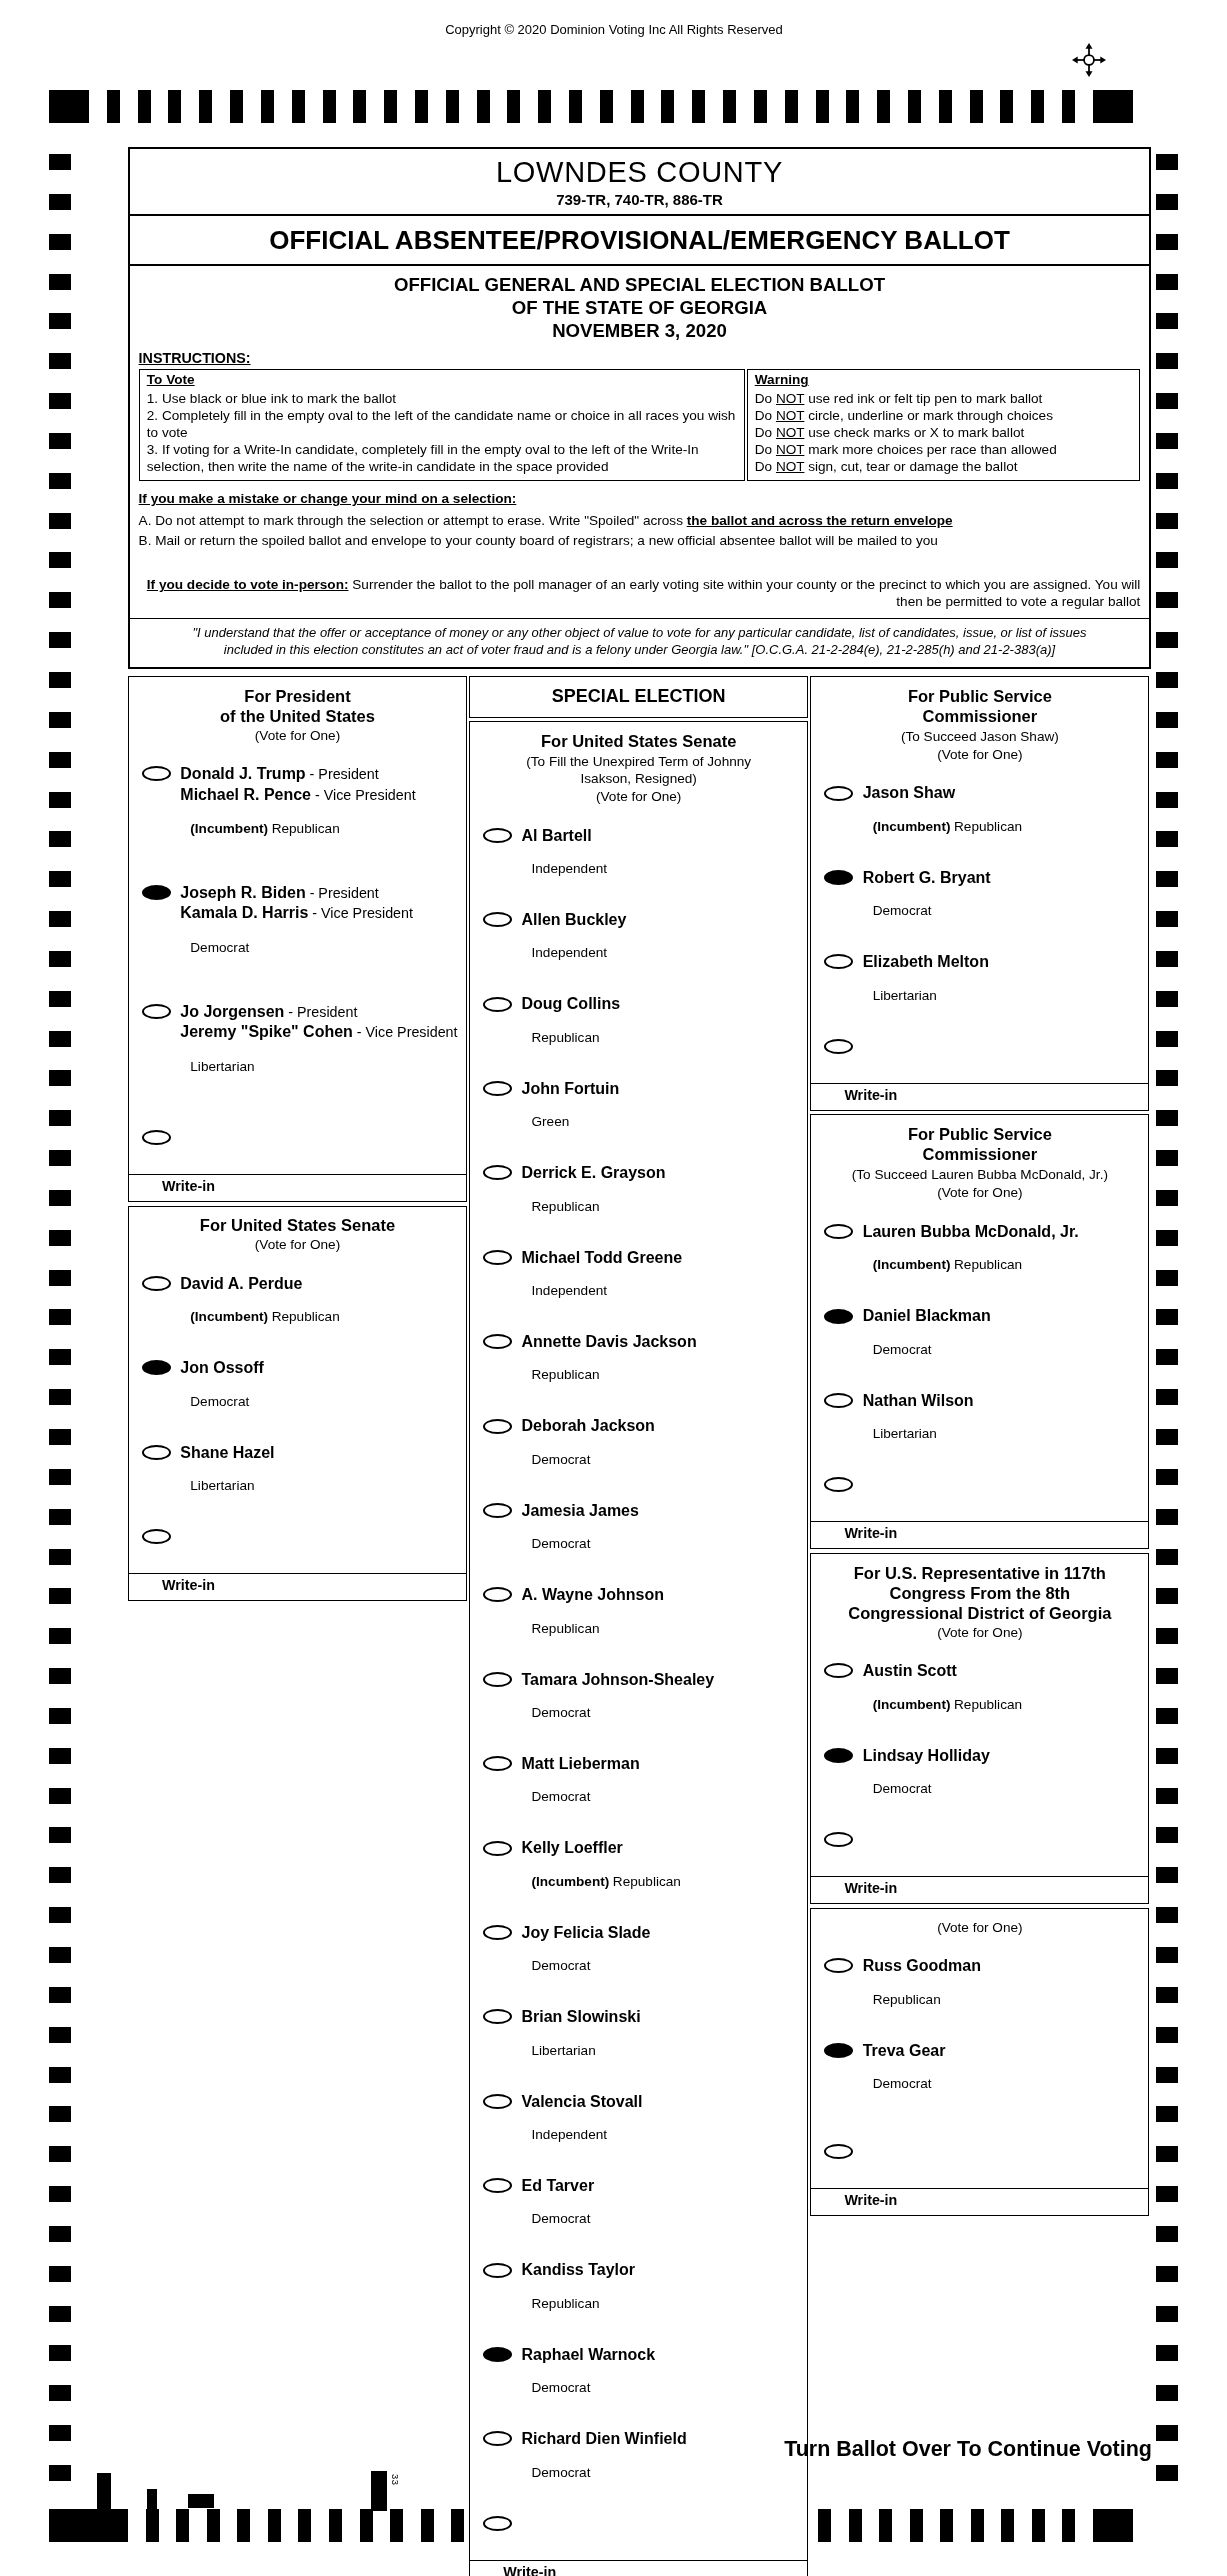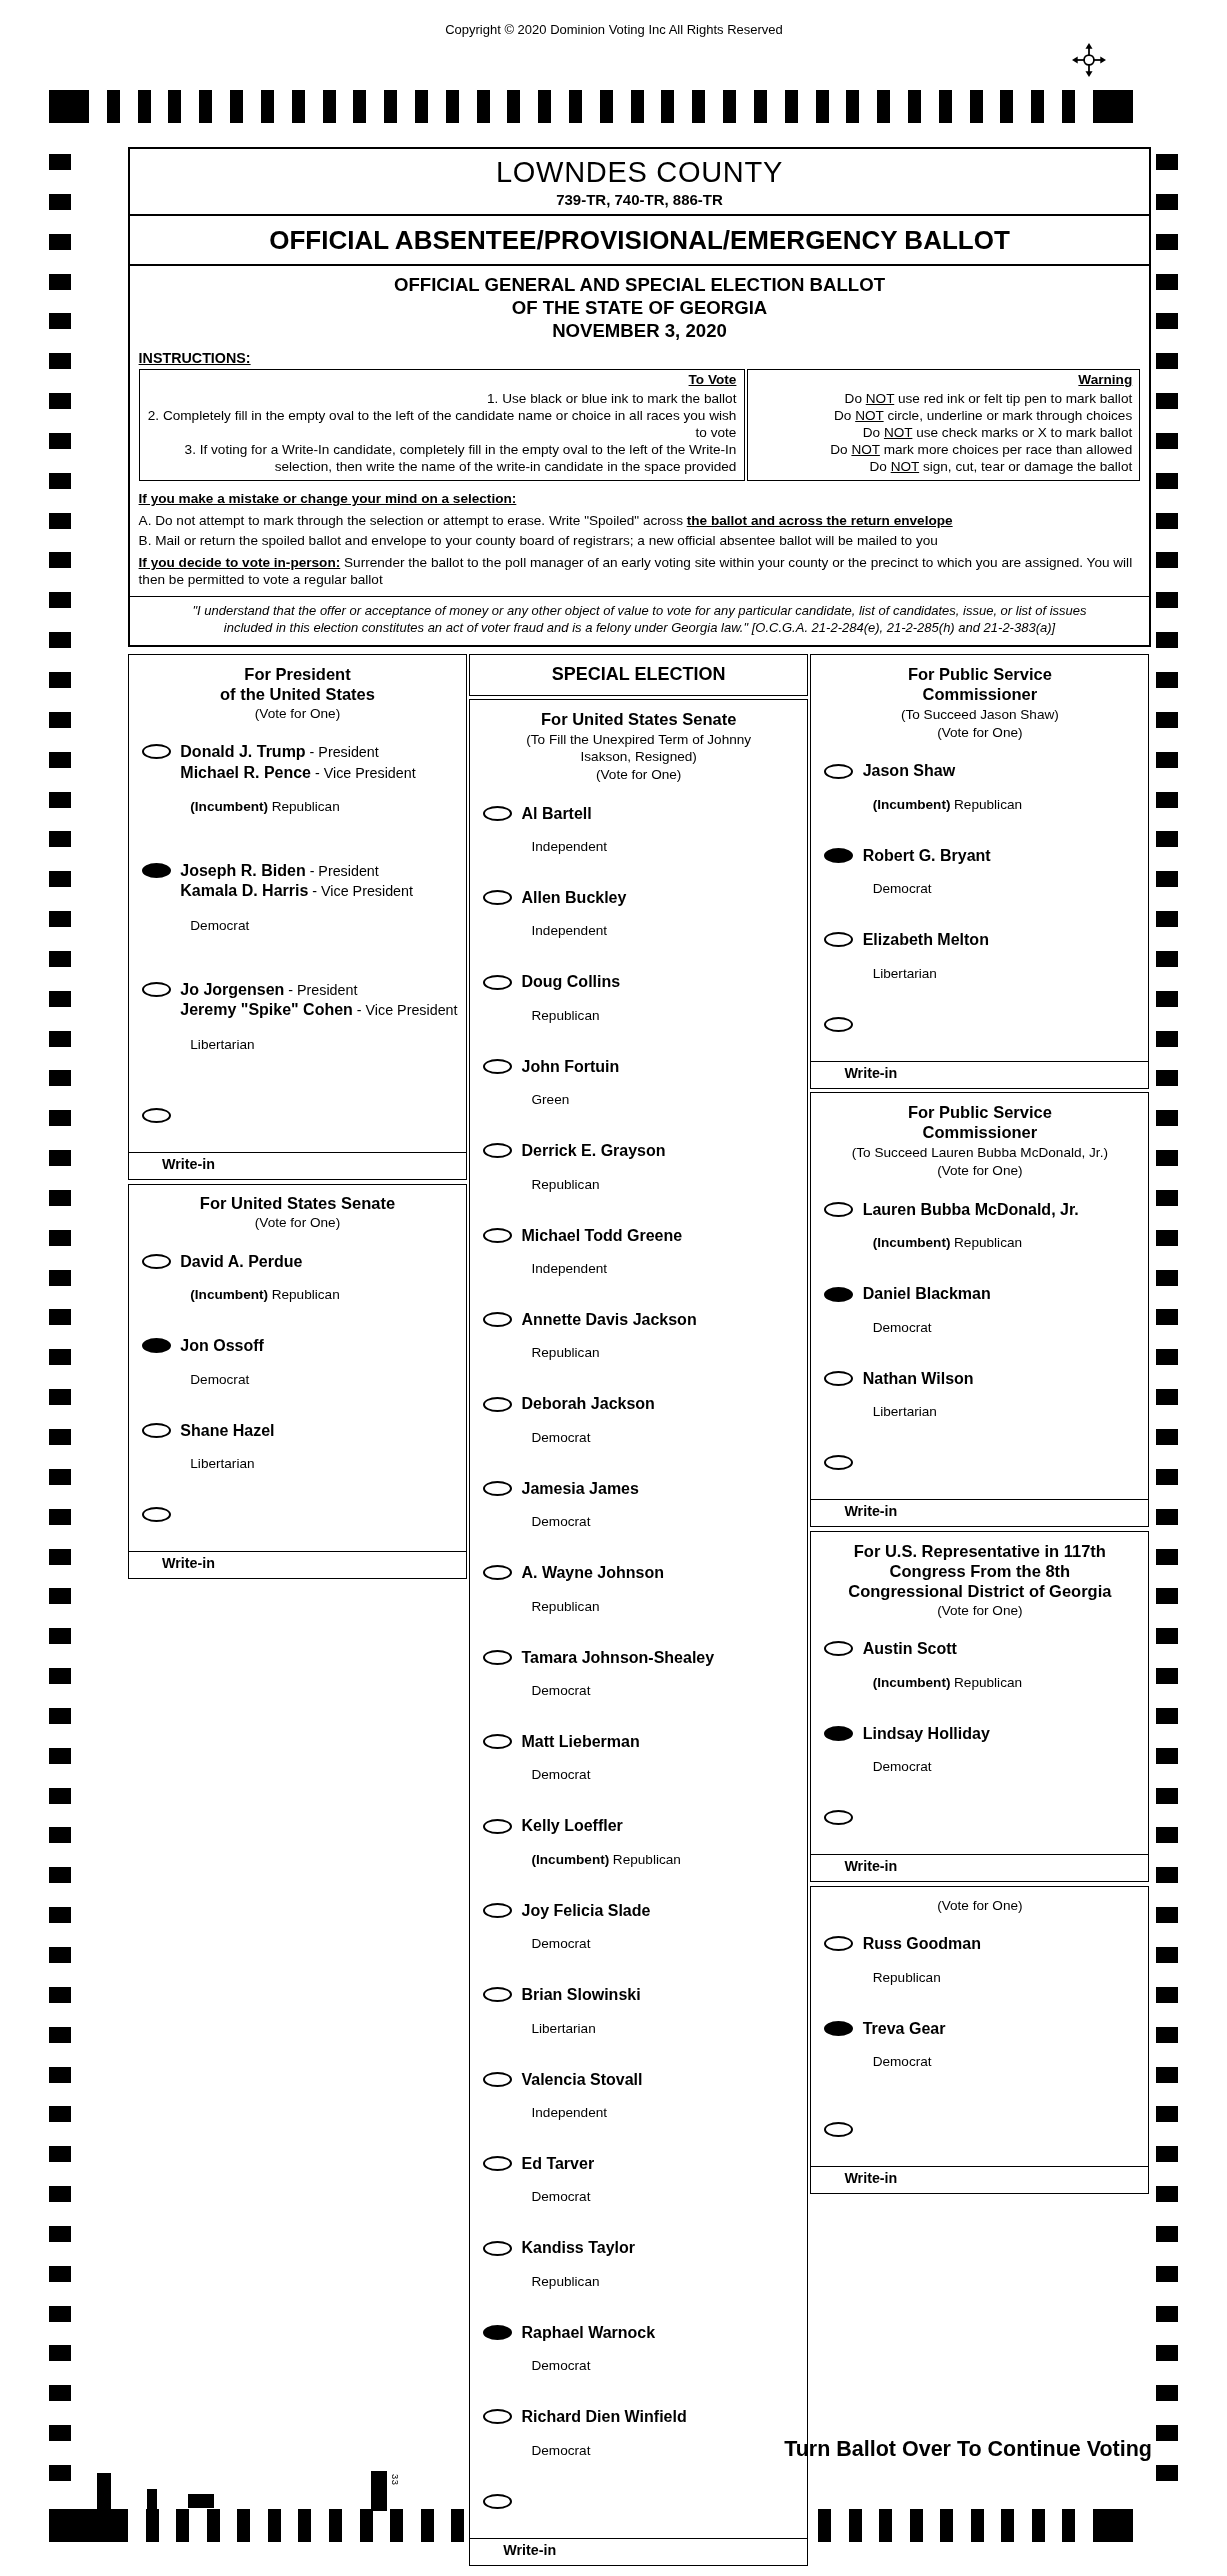--- a/index.html
+++ b/index.html
@@ -24,32 +24,32 @@
   
   .content { position:absolute; left:128px; top:147px; width:1023px; }
   .county-box { border:2.2px solid #000; text-align:center; padding:7.2px 0 5.7px; }
   .county-name { font-size:29px; font-weight:normal; letter-spacing:0.7px; }
   .precincts { font-size:15px; font-weight:bold; margin-top:2.2px; }
   .type-box { border:2.2px solid #000; border-top:none; text-align:center; padding:8.6px 0; }
   .type-text { font-size:26px; font-weight:bold; }
   .info-box { border:2.2px solid #000; border-top:none; padding:7.2px 8.6px 0; }
   .etitle, .edate { text-align:center; font-size:18.6px; font-weight:bold; line-height:23px; }
   .instr-label { font-size:14.3px; font-weight:bold; text-decoration:underline; margin:7.2px 0 2.9px; }
-  .instr-boxes { display:flex; gap:2px; align-items:stretch;text-align:right; }
+  .instr-boxes { display:flex; gap:2px; align-items:stretch; }
   .tovote-box { width:606px; border:1.4px solid #000; padding:2.9px 7.2px 5.7px; }
   .warning-box { flex:1; border:1.4px solid #000; padding:2.9px 7.2px 5.7px; }
   .box-title { font-size:13.6px; font-weight:bold; text-decoration:underline; margin-bottom:2.2px; }
   .instr-item { font-size:13.6px; line-height:17px; }
   .u { text-decoration:underline; }
   .u-bold { font-weight:bold; text-decoration:underline; }
   .emph { font-weight:bold; text-decoration:underline; }
   .mistake { margin-top:10px; }
   .mistake-heading { font-size:13.6px; font-weight:bold; text-decoration:underline; margin-bottom:5.7px; }
   .mistake .instr-item { margin-bottom:2.9px; }
-  .inperson { margin-top:5px; margin-bottom:13px; }
+  .inperson { margin-top:27px; margin-bottom:13px;text-align:right; }
   .felony { border-top:1.4px solid #000; margin:8.6px -8.6px 0; padding:5.7px 43px 8.6px; font-style:italic; font-size:13px; line-height:16.5px; text-align:center; }
   
   .contest-grid { display:flex; gap:2.2px; margin-top:7.2px; align-items:flex-start; }
   .ballot-col { width:339px; display:flex; flex-direction:column; gap:3.6px; }
   .special-box { border:1.4px solid #000; text-align:center; font-size:18px; font-weight:bold; padding:9.3px 0; }
   .contest-box { border:1.4px solid #000; display:flex; flex-direction:column; background:#fff; }
   .contest-head { text-align:center; padding:8.6px 5.7px 21.5px; }
   .contest-title { font-size:16.5px; font-weight:bold; line-height:20px; white-space:pre-line; }
   .contest-subtitle { font-size:13.6px; line-height:17px; white-space:pre-line; margin-top:2.2px; }
   .contest-vote { font-size:13.6px; margin-top:2.2px; }

